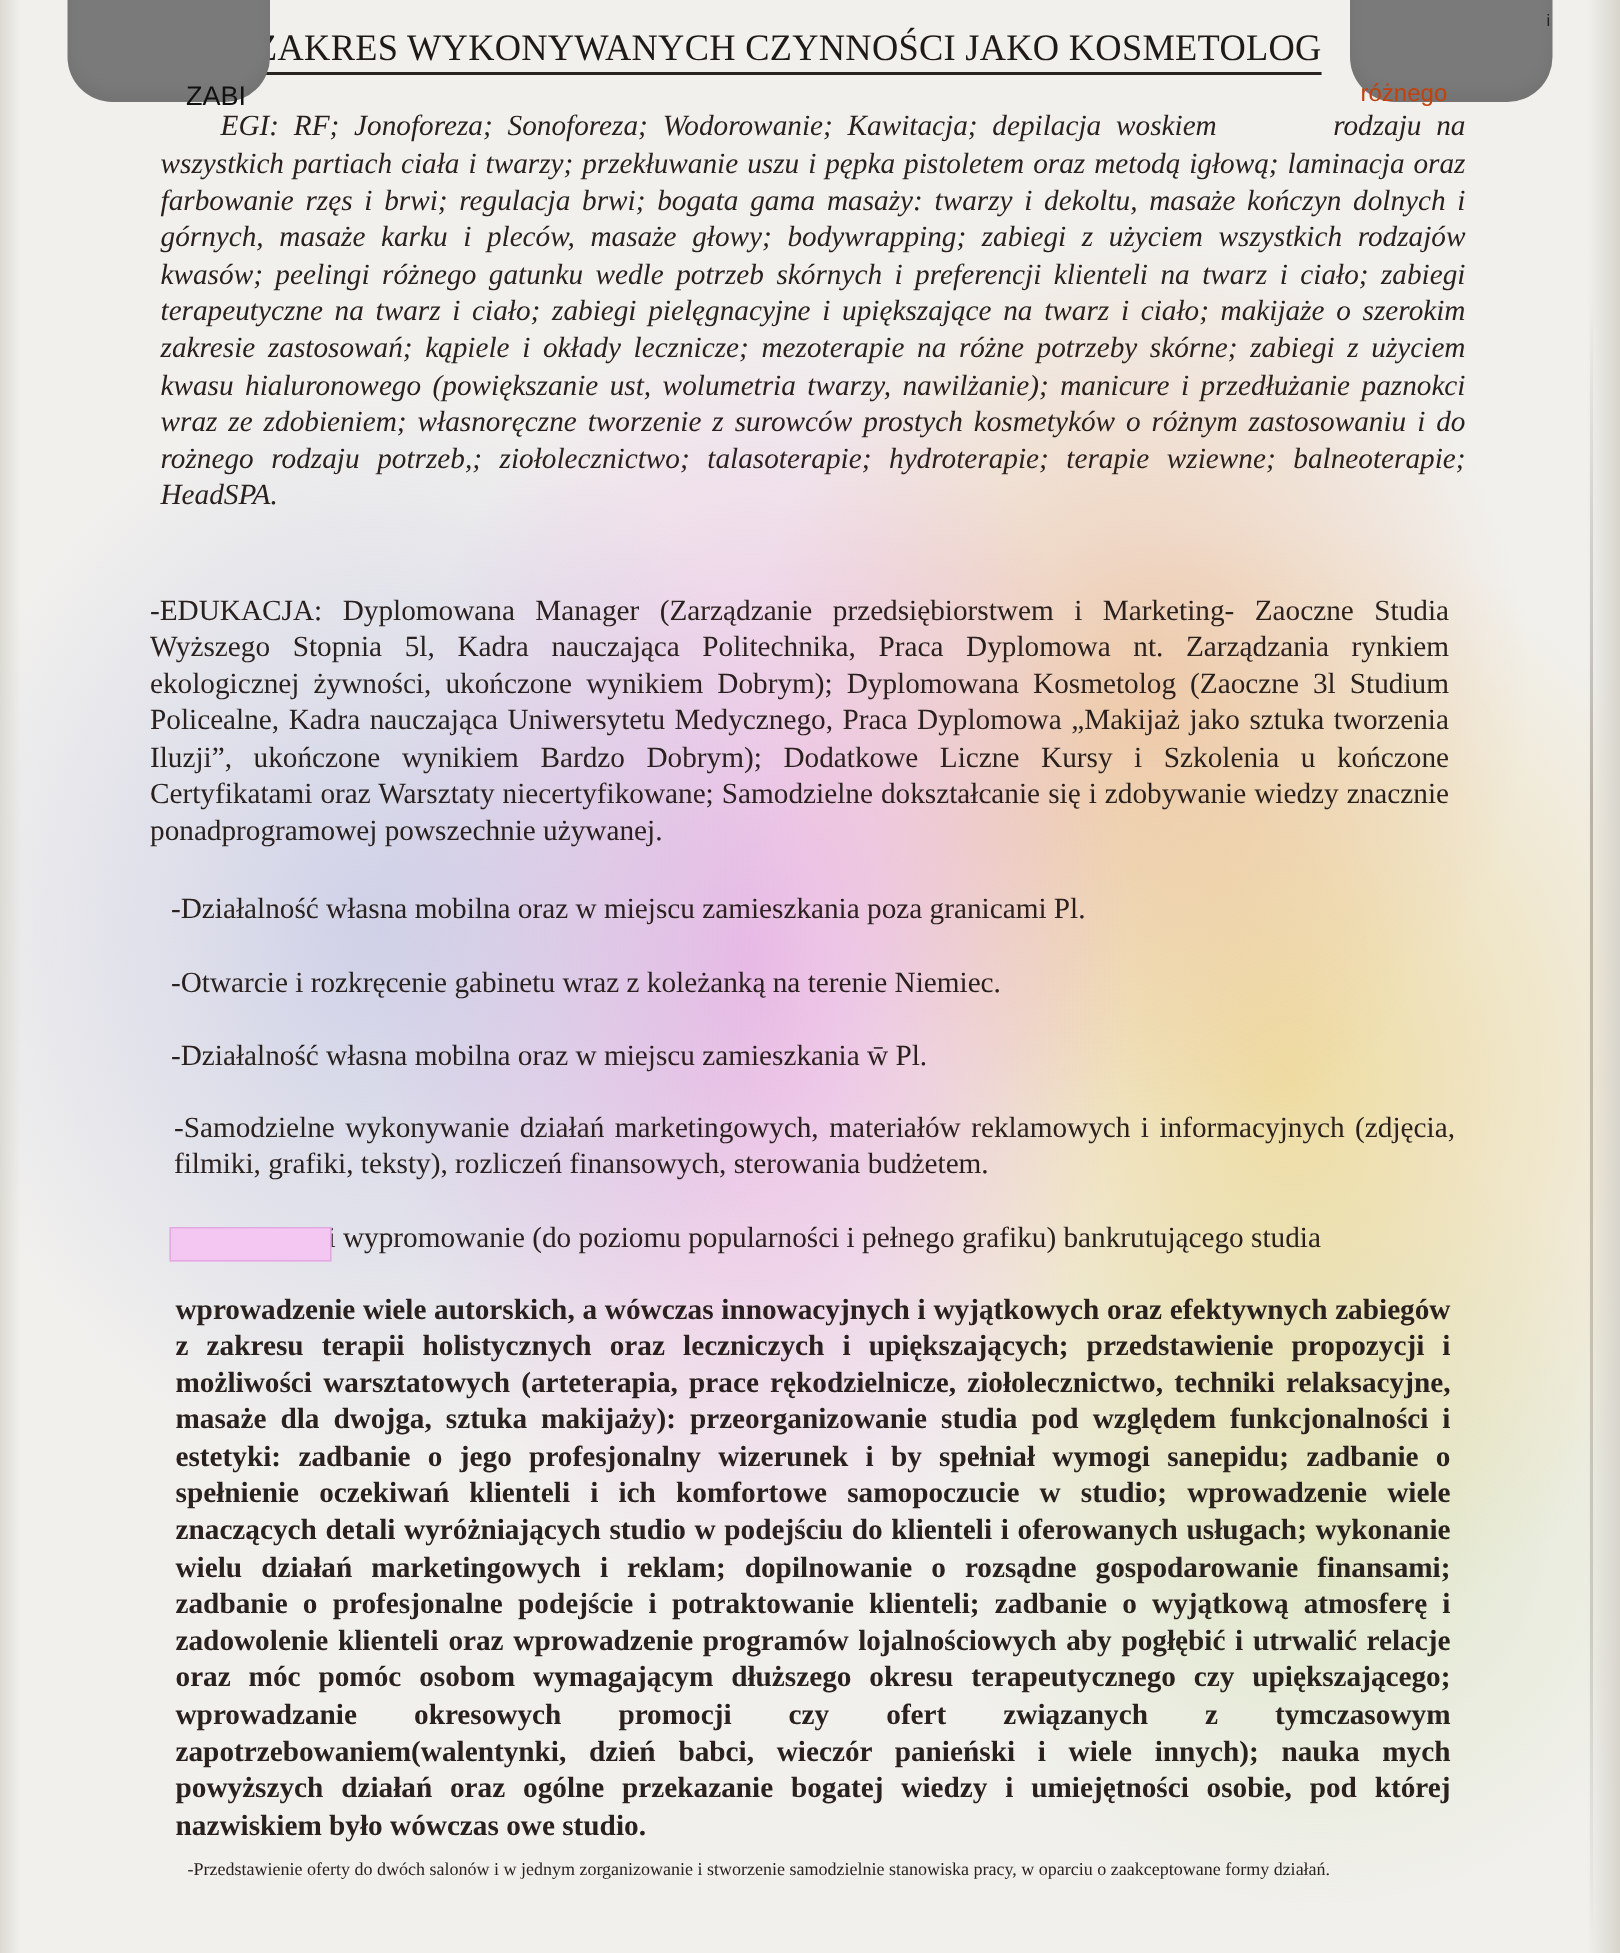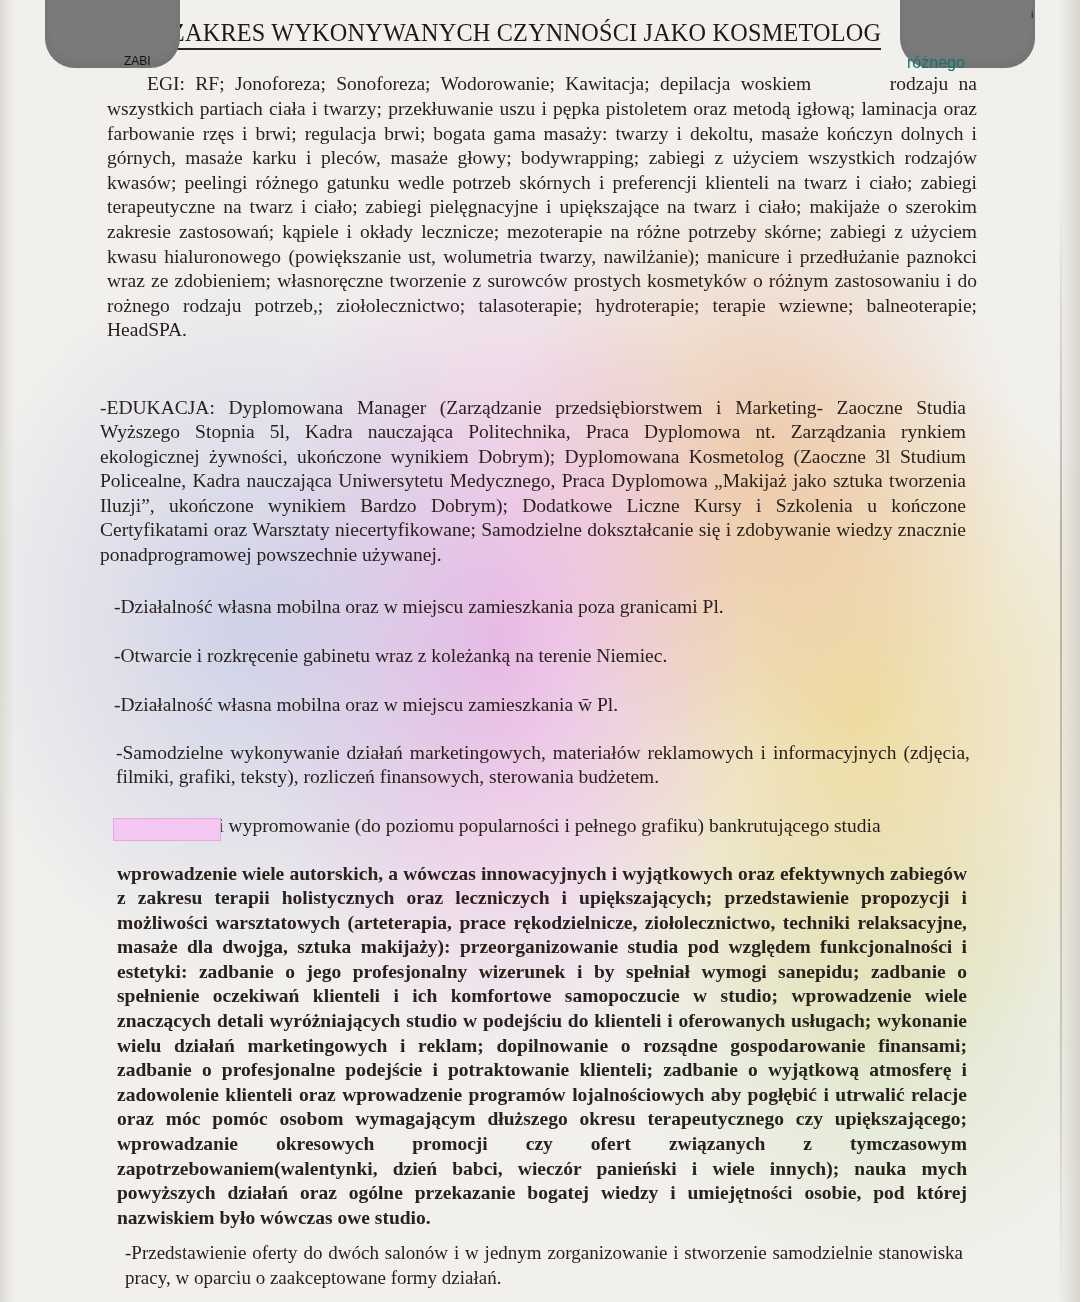--- a/index.html
+++ b/index.html
@@ -88,29 +88,29 @@
       font-family: "Liberation Sans", "DejaVu Sans", sans-serif;
       font-size: 18px;
       color: #111;
     }
     .para .tail-sans {
       font-family: "Liberation Sans", "DejaVu Sans", sans-serif;
       font-size: 16px;
       color: #111;
     }
 
-    #p-zabiegi { left: 107px; top: 52px; width: 870px; }
+    #p-zabiegi { left: 107px; top: 52px; width: 870px; font-style: italic; }
     #p-edukacja { left: 100px; top: 376px; width: 866px; }
     #p-item1 { left: 114px; top: 575px; width: 860px; }
     #p-item2 { left: 114px; top: 624px; width: 860px; }
     #p-item3 { left: 114px; top: 673px; width: 860px; }
     #p-item4 { left: 116px; top: 721px; width: 854px; }
     #p-item5 { left: 116px; top: 794px; width: 854px; }
     #p-item5b { left: 117px; top: 842px; width: 850px; font-weight: bold; }
-    #p-item6 { left: 125px; top: 1222px; width: 838px; font-size: 19px; }
+    #p-item6 { left: 125px; top: 1222px; width: 838px; font-size: 12px; }
 
     .redact-box {
       position: absolute;
       left: 113px; top: 818px;
       width: 106px; height: 21px;
       background: #f4c6f2;
       border: 1px solid #e3a7e2;
       z-index: 3;
     }
 
@@ -124,31 +124,31 @@
       z-index: 4;
       box-shadow: inset 0 -6px 10px rgba(0,0,0,0.06);
     }
     .blob-left { left: 45px; }
     .blob-right { left: 900px; }
 
     .overlay-zab {
       position: absolute;
       left: 124px; top: 54px;
       font-family: "Liberation Sans", "DejaVu Sans", sans-serif;
-      font-size: 12px;
+      font-size: 18px;
       color: #111;
       z-index: 5;
       background: transparent;
     }
     .overlay-roznego {
       position: absolute;
       left: 907px; top: 54px;
       font-family: "Liberation Sans", "DejaVu Sans", sans-serif;
       font-size: 16px;
-      color: #0f766e;
+      color: #c2410c;
       z-index: 5;
     }
     .corner-mark {
       position: absolute;
       left: 1031px; top: 8px;
       font-family: "Liberation Sans", "DejaVu Sans", sans-serif;
       font-size: 11px;
       color: #222;
       z-index: 5;
     }

